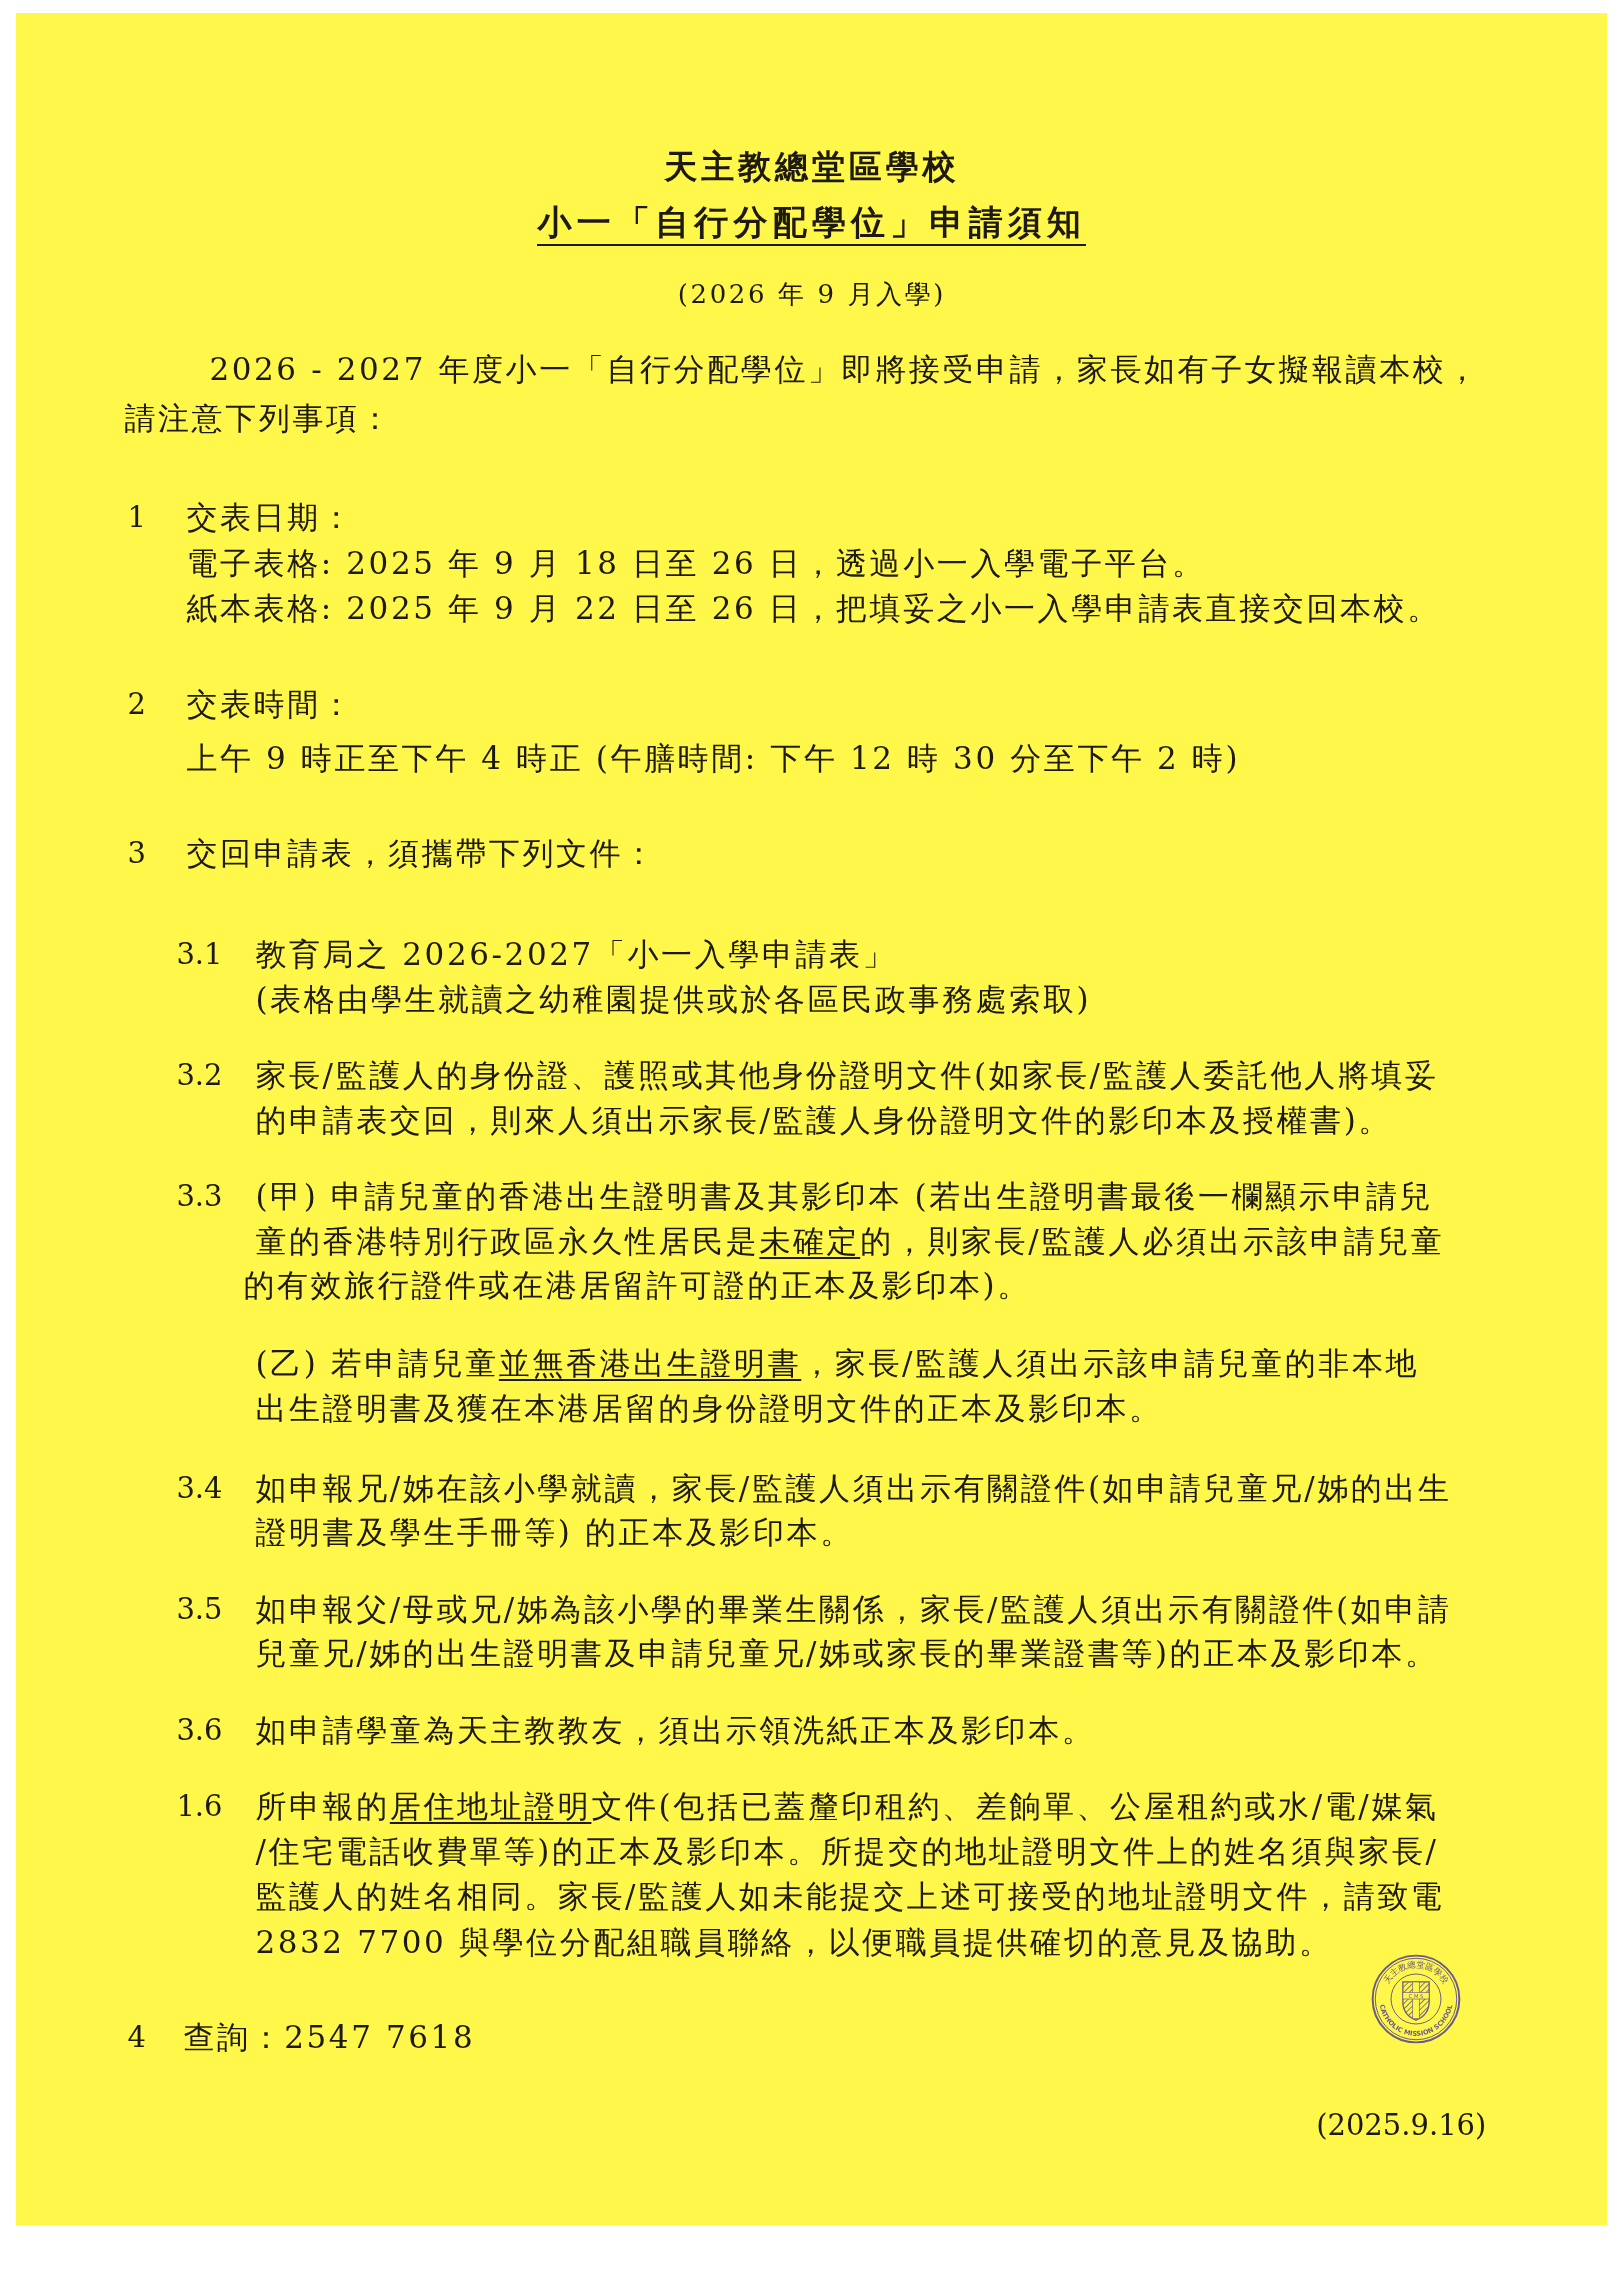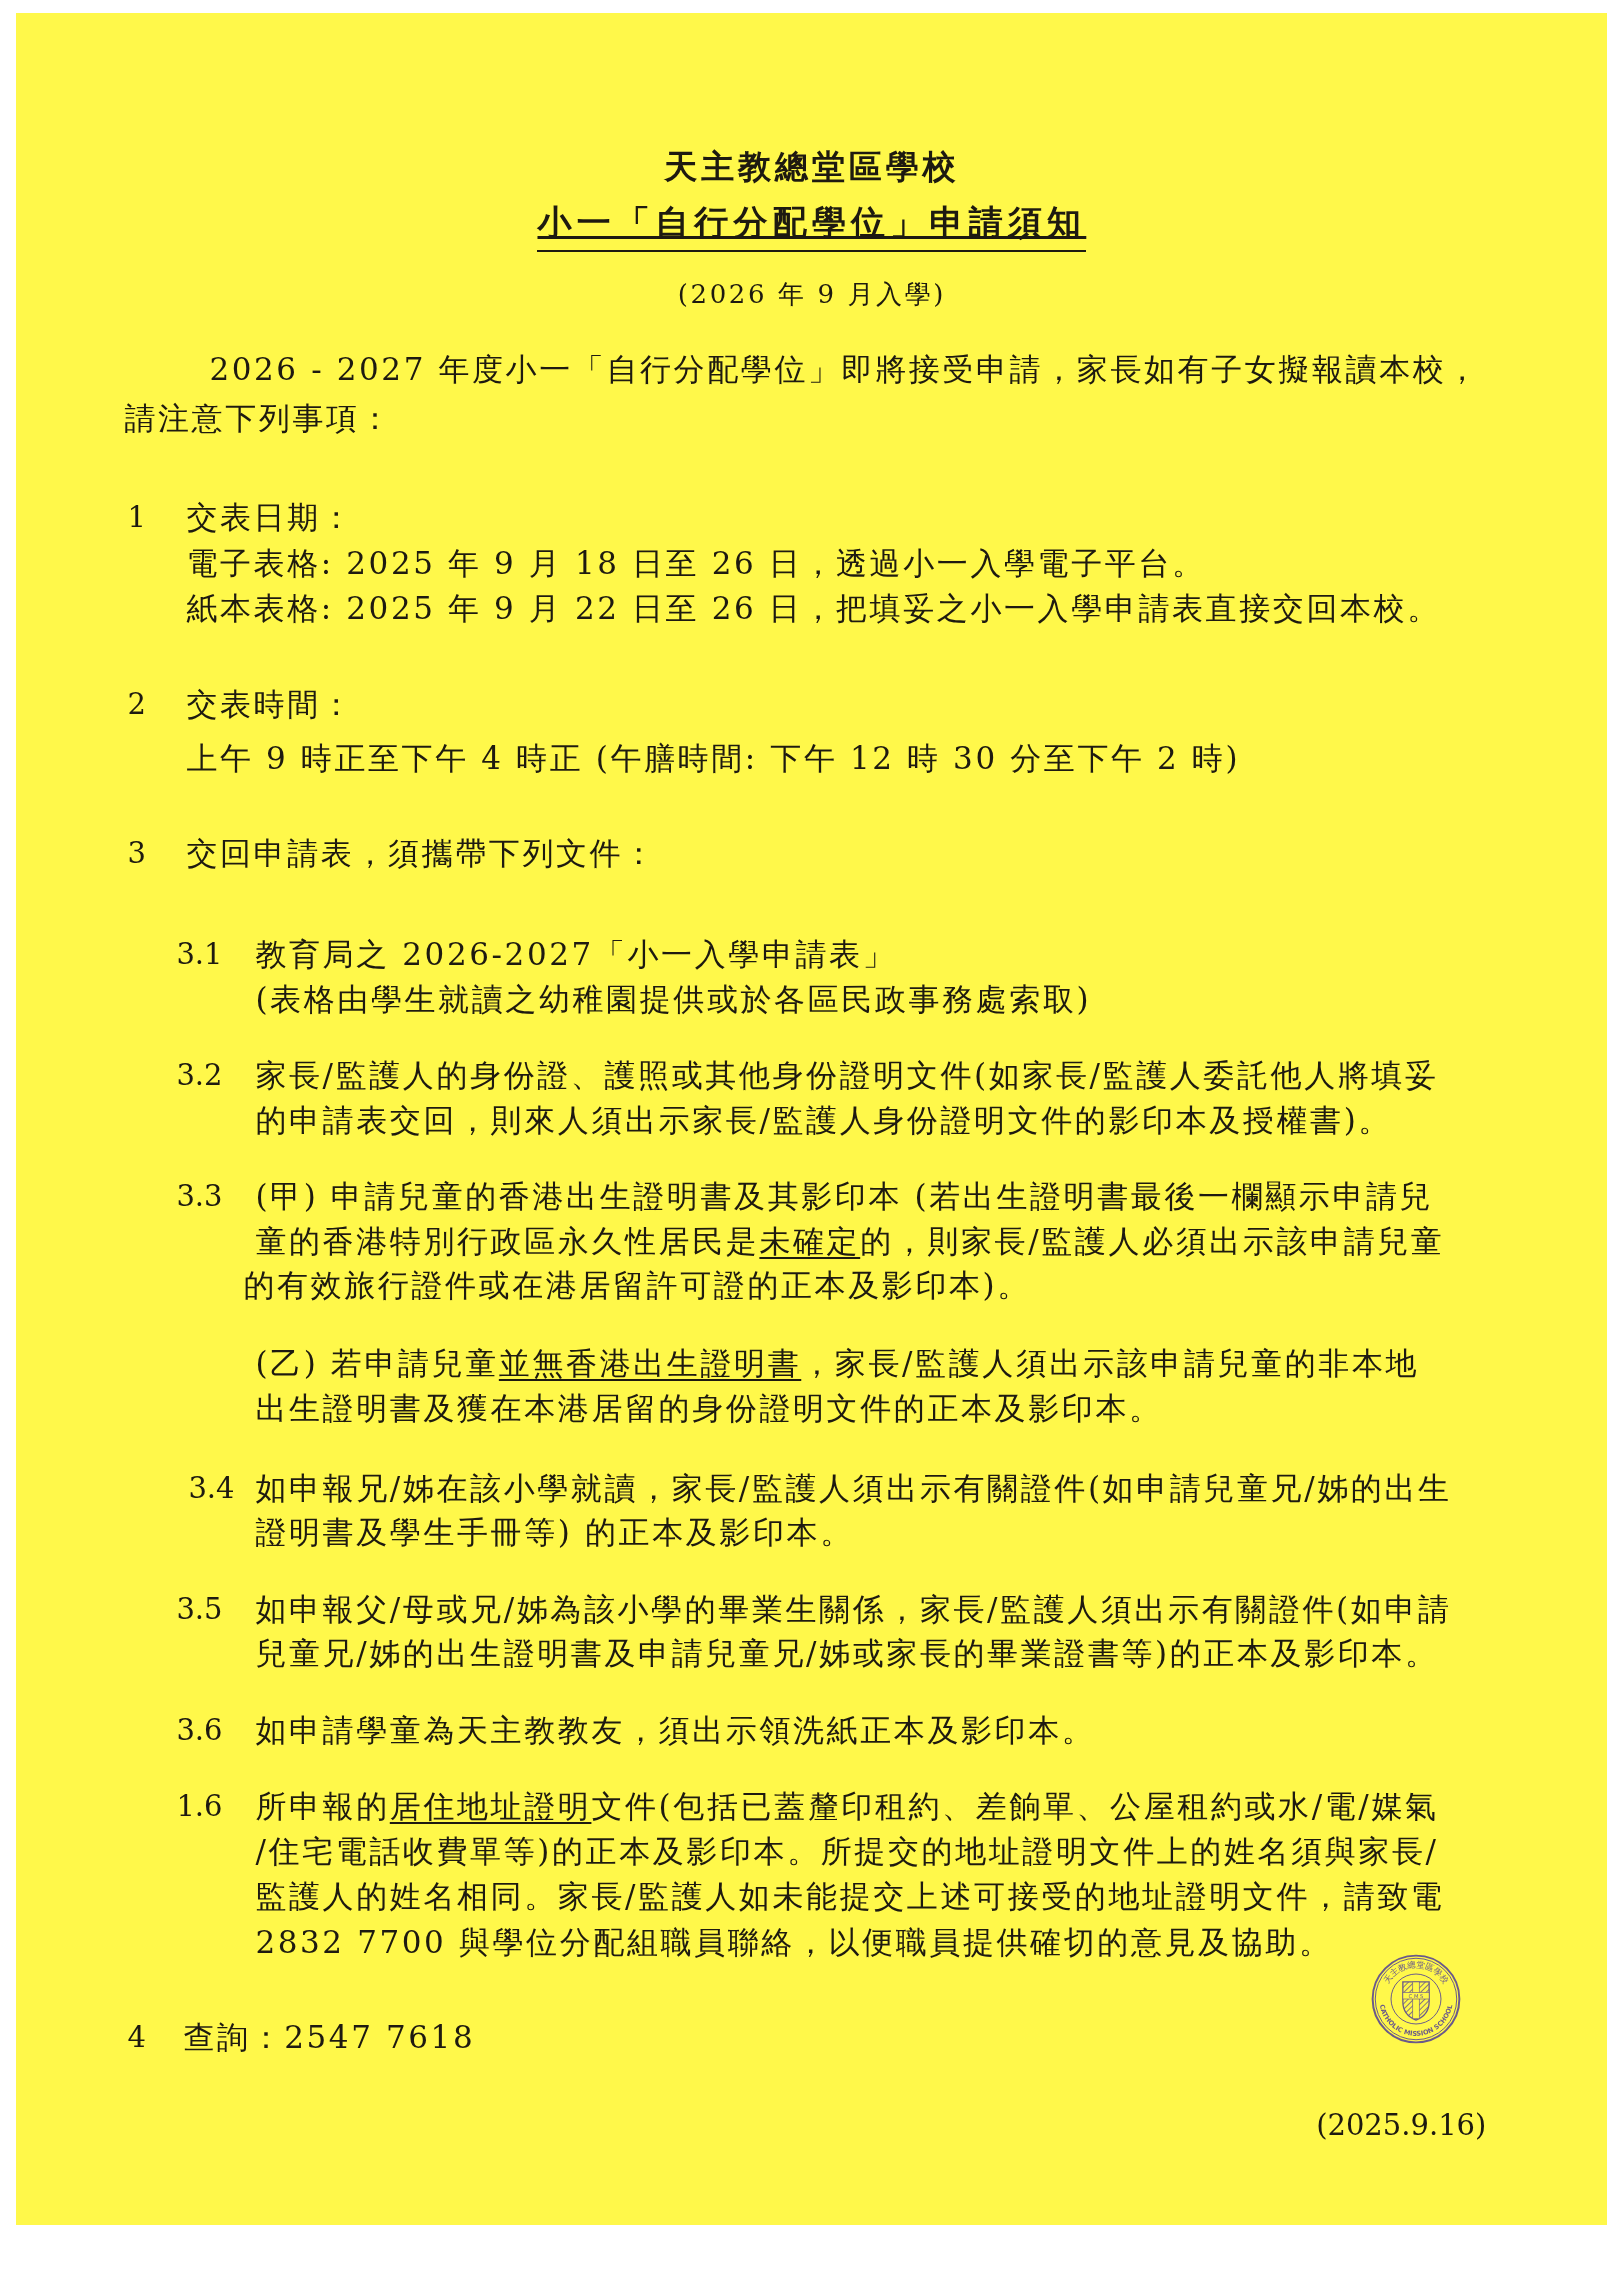--- a/index.html
+++ b/index.html
@@ -14,21 +14,21 @@
     width: 1591px; height: 2212px;
     background: #fff84a;
   }
   .line {
     position: absolute; white-space: nowrap;
     font-size: 31px; line-height: 39px; height: 39px;
     letter-spacing: 2.6px;
   }
   .title1 { font-size: 33px; font-weight: bold; letter-spacing: 3.9px; }
   .title2 { font-size: 34px; font-weight: bold; letter-spacing: 5.2px; }
-  .title2 .ul { border-bottom: 2.6px solid #1e1a10; padding-bottom: 8px; text-decoration: underline; }
+  .title2 .ul { border-bottom: 2.6px solid #1e1a10; padding-bottom: 2px; }
   .title3 { font-size: 26px; letter-spacing: 2.6px; }
   .center { left: 0; width: 1591px; text-align: center; }
   .num { position: absolute; font-size: 29px; line-height: 39px; }
   .u { text-decoration: underline; text-decoration-thickness: 2px; text-underline-offset: 5.2px; }
   .seal {
     position: absolute; left: 1354px; top: 1940px; width: 92px; height: 92px;
   }
   .date { position: absolute; right: 121px; top: 2093px; font-size: 29px; line-height: 39px; }
 </style>
 </head>
@@ -70,21 +70,21 @@
   <div class="line" style="left:239px; top:1209px;">
     <span>童的香港特別行政區永久性居民是</span><span class="u">未確定</span><span>的，則家長/監護人必須出示該申請兒童</span>
   </div>
   <div class="line" style="left:227px; top:1253px;">的有效旅行證件或在港居留許可證的正本及影印本)。</div>
 
   <div class="line" style="left:239px; top:1331px;">
     <span>(乙) 若申請兒童</span><span class="u">並無香港出生證明書</span><span>，家長/監護人須出示該申請兒童的非本地</span>
   </div>
   <div class="line" style="left:239px; top:1376px;">出生證明書及獲在本港居留的身份證明文件的正本及影印本。</div>
 
-  <div class="num" style="left:160px; top:1456px;margin-left:12px;">3.4</div>
+  <div class="num" style="left:160px; top:1456px;">3.4</div>
   <div class="line" style="left:239px; top:1456px;">如申報兄/姊在該小學就讀，家長/監護人須出示有關證件(如申請兒童兄/姊的出生</div>
   <div class="line" style="left:239px; top:1500px;">證明書及學生手冊等) 的正本及影印本。</div>
 
   <div class="num" style="left:160px; top:1577px;">3.5</div>
   <div class="line" style="left:239px; top:1577px;">如申報父/母或兄/姊為該小學的畢業生關係，家長/監護人須出示有關證件(如申請</div>
   <div class="line" style="left:239px; top:1621px;">兒童兄/姊的出生證明書及申請兒童兄/姊或家長的畢業證書等)的正本及影印本。</div>
 
   <div class="num" style="left:160px; top:1698px;">3.6</div>
   <div class="line" style="left:239px; top:1698px;">如申請學童為天主教教友，須出示領洗紙正本及影印本。</div>
 

